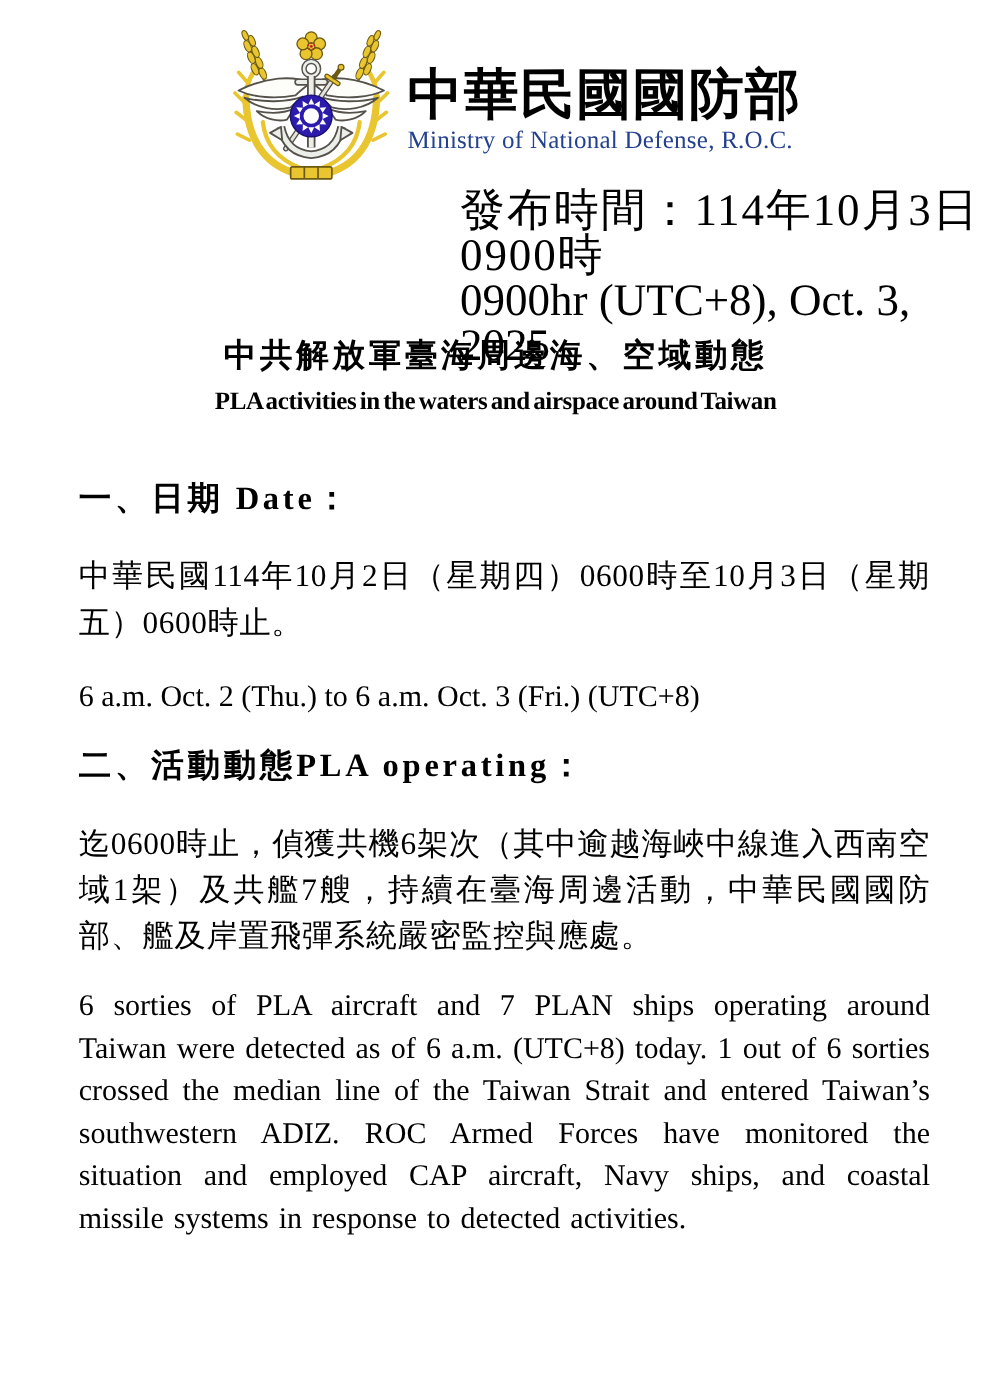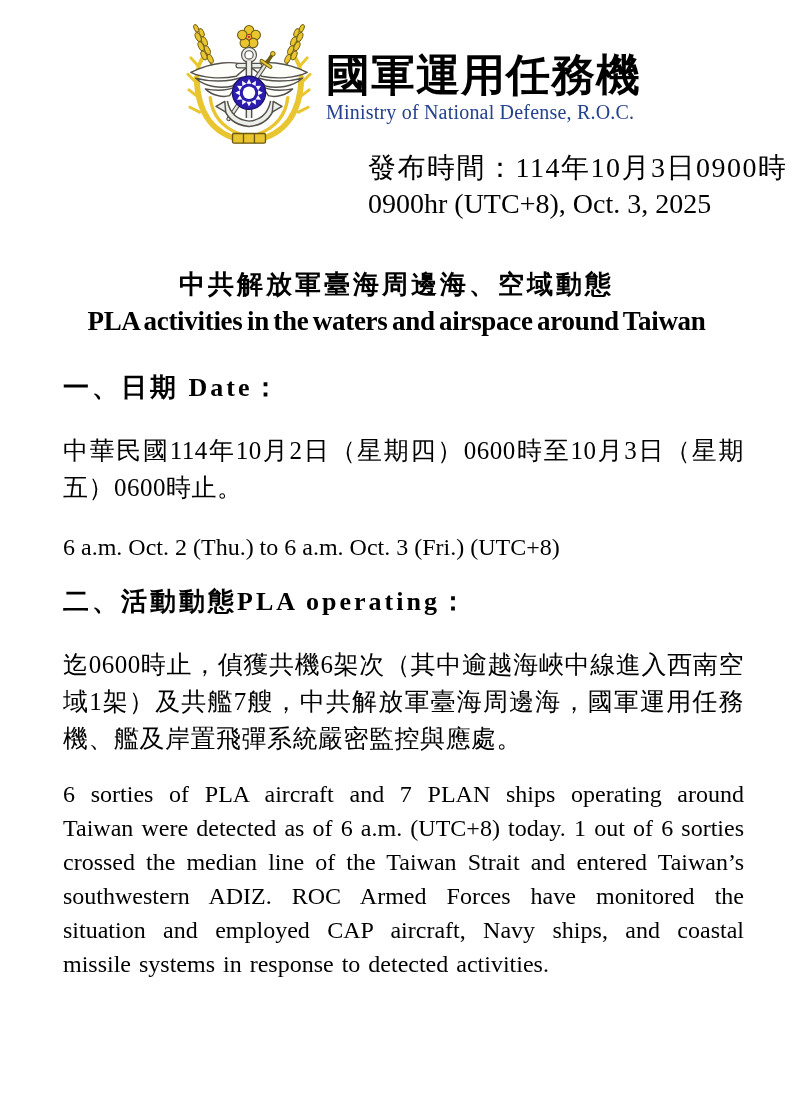--- a/index.html
+++ b/index.html
@@ -11,28 +11,28 @@
     font-family:"Liberation Serif","DejaVu Serif",serif;
     overflow:hidden;
   }
   
   .masthead{position:absolute;top:22px;left:186px;display:flex;align-items:flex-start;}
   .emblem{width:126px;height:126px;flex:none;display:block;}
   .org{margin-left:14px;margin-top:30px;white-space:nowrap;}
   .org-zh{font-size:44px;line-height:48px;font-weight:600;letter-spacing:1px;}
   .org-en{font-size:20px;line-height:24px;font-weight:normal;color:var(--accent_blue,#24418e);letter-spacing:0.2px;}
   
-  .release{position:absolute;left:368px;top:150px;font-size:28px;line-height:36px;}
+  .release{position:absolute;left:368px;top:150px;font-size:36px;line-height:36px;}
   .release-zh{letter-spacing:1.5px;}
   
   .doc-title{position:absolute;top:268px;left:0;width:100%;text-align:center;font-weight:bold;}
   .title-zh{font-size:26px;line-height:34px;letter-spacing:3px;}
-  .title-en{font-size:27px;line-height:34px;margin-top:2px;word-spacing:-2px;letter-spacing:-0.3px;}
+  .title-en{font-size:20px;line-height:34px;margin-top:2px;word-spacing:-2px;letter-spacing:-0.3px;}
   
-  .doc-body{position:absolute;top:370px;left:63px;width:681px;}
+  .doc-body{position:absolute;top:381px;left:63px;width:681px;}
   .heading{font-size:26px;line-height:36px;font-weight:bold;letter-spacing:3px;margin:0 0 26px 0;}
   .para{margin:0;}
   .para.zh{font-size:25px;line-height:37px;letter-spacing:0.5px;text-align:justify;text-justify:inter-ideograph;}
   .para.en{font-size:24px;line-height:34px;}
   .para.en.justify{text-align:justify;word-spacing:2px;}
   .mb-a{margin-bottom:24px;}
   .mb-b{margin-bottom:20px;}
   
   .e-gold{fill:var(--emblem_gold,#e9c52f);}
   .e-gold-s{stroke:var(--emblem_gold,#e9c52f);}
@@ -125,38 +125,38 @@
         <polygon points="0,-14.3 -2.5,-9.4 2.5,-9.4" transform="rotate(210)"></polygon>
         <polygon points="0,-14.3 -2.5,-9.4 2.5,-9.4" transform="rotate(240)"></polygon>
         <polygon points="0,-14.3 -2.5,-9.4 2.5,-9.4" transform="rotate(270)"></polygon>
         <polygon points="0,-14.3 -2.5,-9.4 2.5,-9.4" transform="rotate(300)"></polygon>
         <polygon points="0,-14.3 -2.5,-9.4 2.5,-9.4" transform="rotate(330)"></polygon>
       </g>
       <circle cx="65" cy="73" r="6.4" fill="#ffffff"></circle>
     </svg>
 
     <div class="org">
-      <div class="org-zh">國軍運用任務機</div>
+      <div class="org-zh">中華民國國防部</div>
       <div class="org-en">Ministry of National Defense, R.O.C.</div>
     </div>
   </header>
 
   <div class="release">
     <div class="release-zh">發布時間：114年10月3日0900時</div>
     <div class="release-en">0900hr (UTC+8), Oct. 3, 2025</div>
   </div>
 
   <div class="doc-title">
     <div class="title-zh">中共解放軍臺海周邊海、空域動態</div>
     <div class="title-en">PLA activities in the waters and airspace around Taiwan</div>
   </div>
 
   <main class="doc-body">
     <h2 class="heading">一、日期 Date：</h2>
     <p class="para zh mb-a">中華民國114年10月2日（星期四）0600時至10月3日（星期五）0600時止。</p>
     <p class="para en mb-b">6 a.m. Oct. 2 (Thu.)  to 6 a.m. Oct. 3 (Fri.) (UTC+8)</p>
 
     <h2 class="heading">二、活動動態PLA operating：</h2>
-    <p class="para zh mb-b">迄0600時止，偵獲共機6架次（其中逾越海峽中線進入西南空域1架）及共艦7艘，中共解放軍臺海周邊海，國軍運用任務機、艦及岸置飛彈系統嚴密監控與應處。</p>
+    <p class="para zh mb-b">迄0600時止，偵獲共機6架次（其中逾越海峽中線進入西南空域1架）及共艦7艘，持續在臺海周邊活動，中華民國國防部、艦及岸置飛彈系統嚴密監控與應處。</p>
     <p class="para en justify">6 sorties of PLA aircraft and 7 PLAN ships operating around Taiwan were detected as of 6 a.m. (UTC+8) today. 1 out of 6 sorties crossed the median line of the Taiwan Strait and entered Taiwan’s southwestern ADIZ. ROC Armed Forces have monitored the situation and employed CAP aircraft, Navy ships, and coastal missile systems in response to detected activities.</p>
   </main>
 
 </div>
 
 </body></html>

